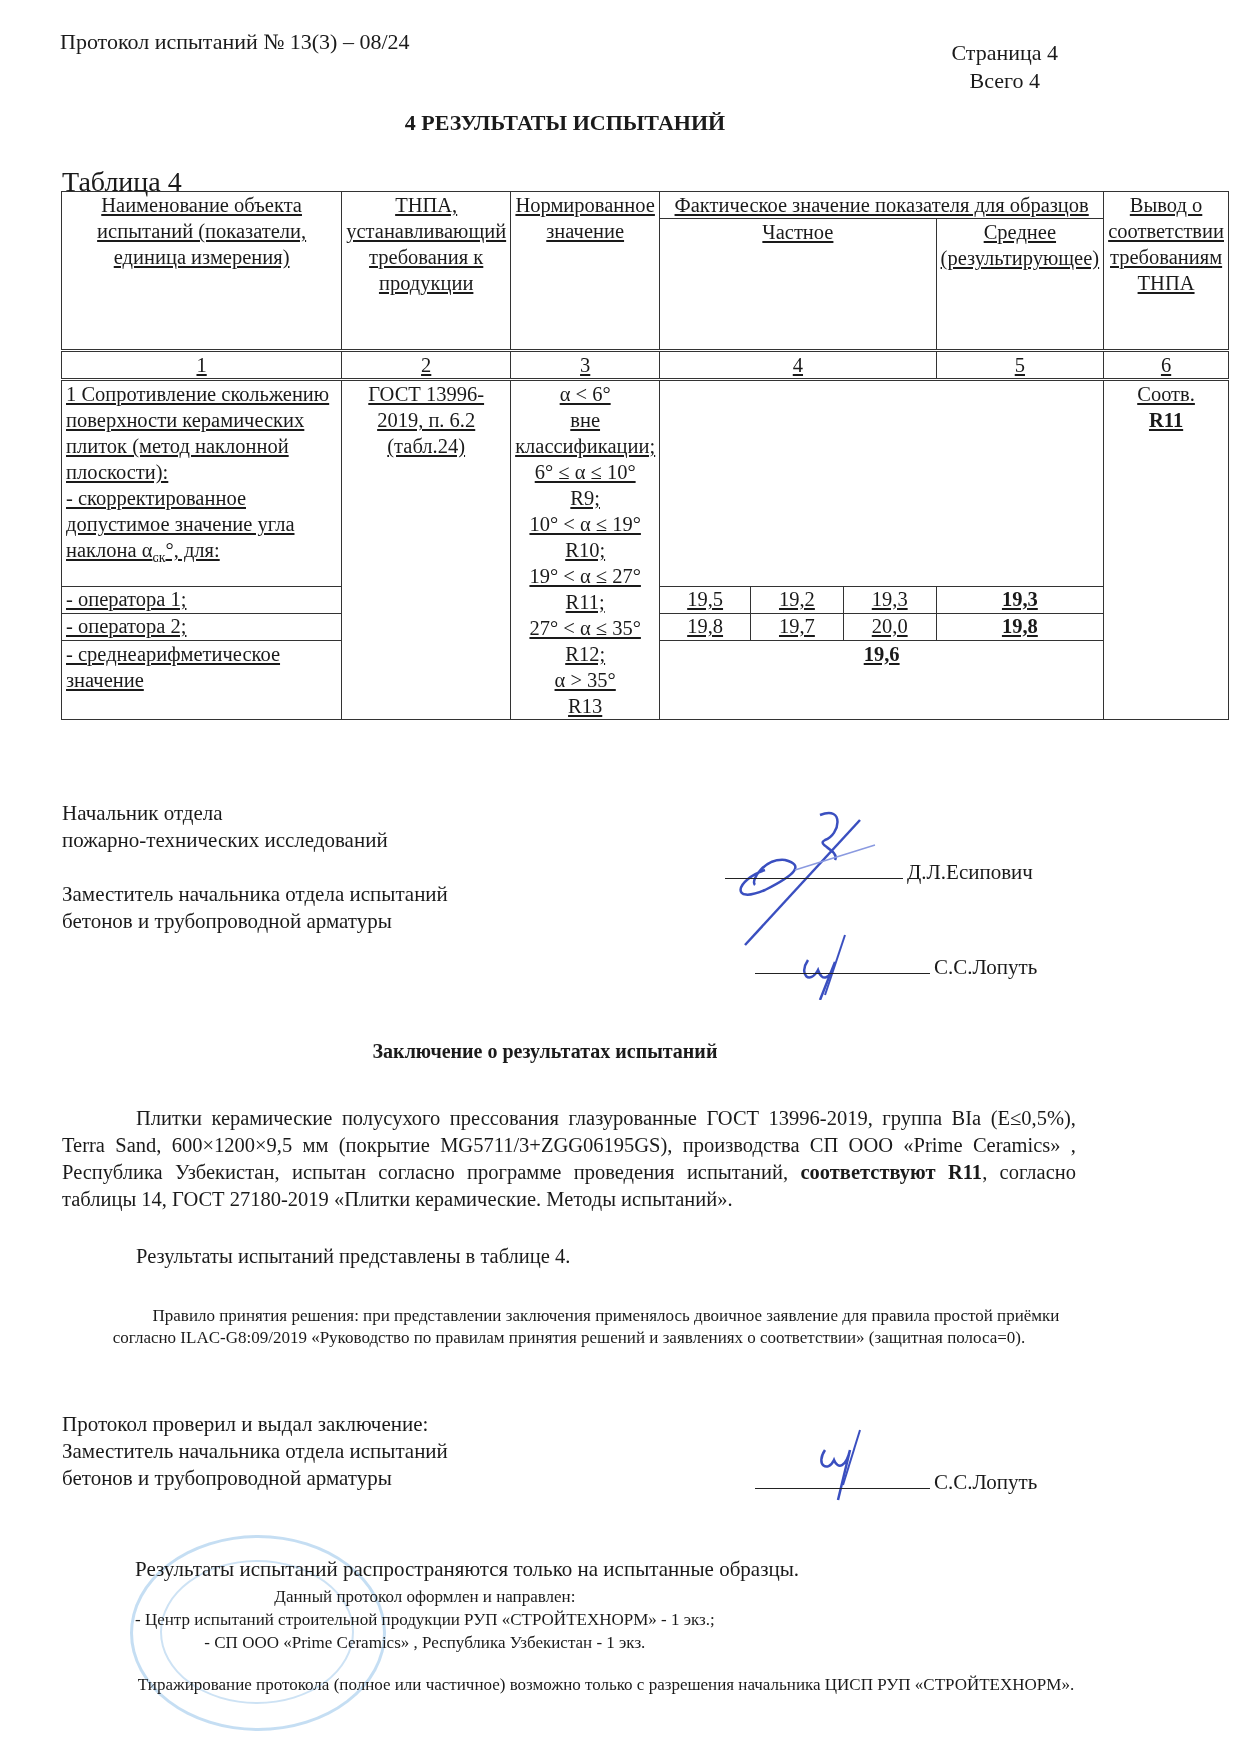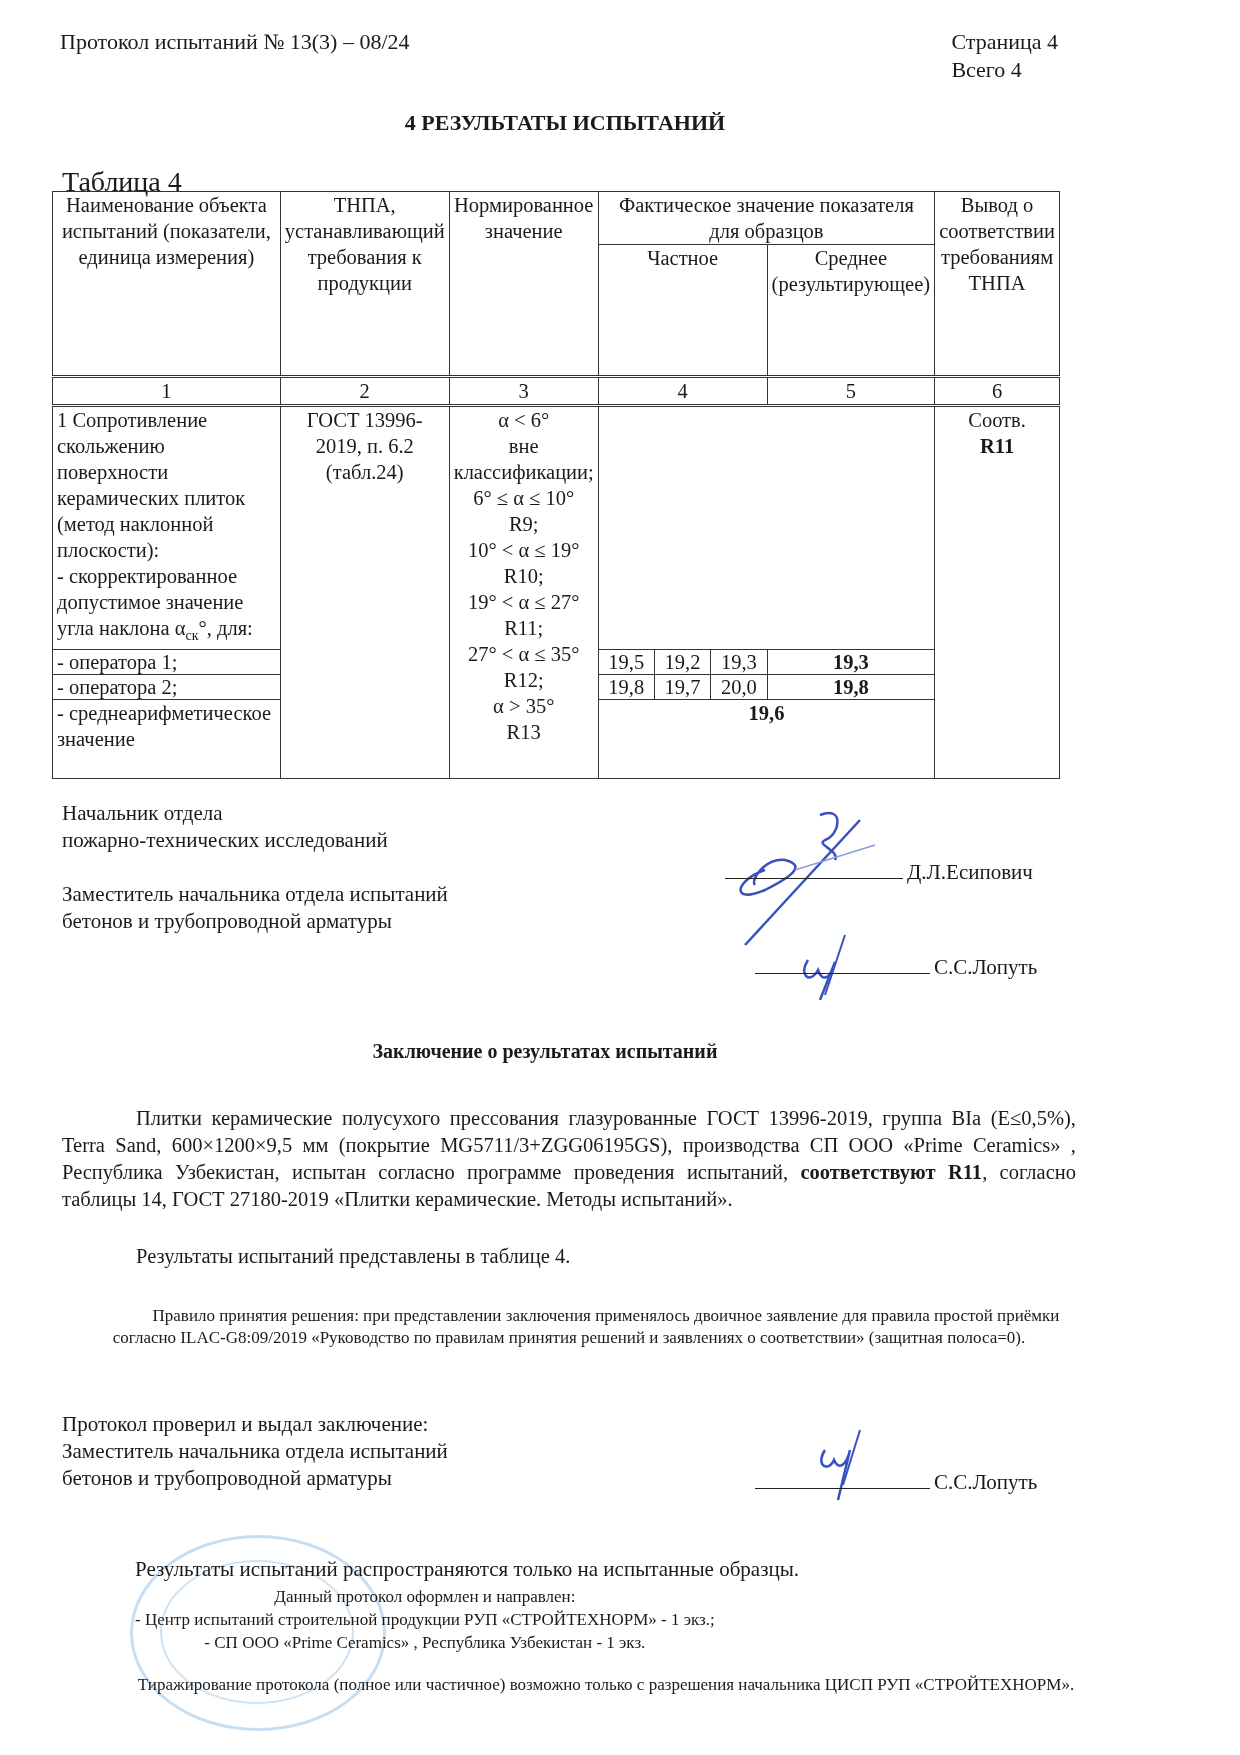--- a/index.html
+++ b/index.html
@@ -1,26 +1,26 @@
 <!DOCTYPE html>
 <html><head>
 <meta charset="utf-8">
 <style>
   html, body { margin: 0; padding: 0; background: #ffffff; }
   body { width: 1240px; height: 1755px; position: relative; overflow: hidden;
          font-family: "Liberation Serif", "DejaVu Serif", serif; color: #1a1a1a; }
   .abs { position: absolute; }
   .hdr { font-size: 22px; line-height: 28px; }
   .hdr-left { left: 60px; top: 28px; }
-  .hdr-right { right: 182px; top: 28px; text-align: left; }
+  .hdr-right { right: 182px; top: 39px; text-align: center; }
   .section-title { left: 0; width: 1130px; top: 110px; text-align: center; font-weight: bold; font-size: 22px; }
   .table-caption { left: 62px; top: 166px; font-size: 28px; }
 
-  table.res { position: absolute; left: 52px; top: 191px; width: 1008px;
-              border-collapse: collapse; font-size: 20.5px; line-height: 26px; }
+  table.res { position: absolute; left: 61px; top: 191px; width: 1168px;
+              border-collapse: collapse; font-size: 20.5px; line-height: 26px; text-decoration: underline; }
   table.res td { border: 1.5px solid #333; vertical-align: top; padding: 0 4px; }
   .c { text-align: center; }
   .b { font-weight: bold; }
   .num-row td { padding-top: 0; padding-bottom: 0; line-height: 24px; }
   .dotted-top { border-top: 1.5px dotted #333 !important; }
   .dbl-bottom { border-bottom: 3px double #333 !important; }
   sub { font-size: 14px; }
 
   .sig-block { font-size: 21px; line-height: 27px; }
   .sig-line { display: inline-block; border-bottom: 1.5px solid #222; }

